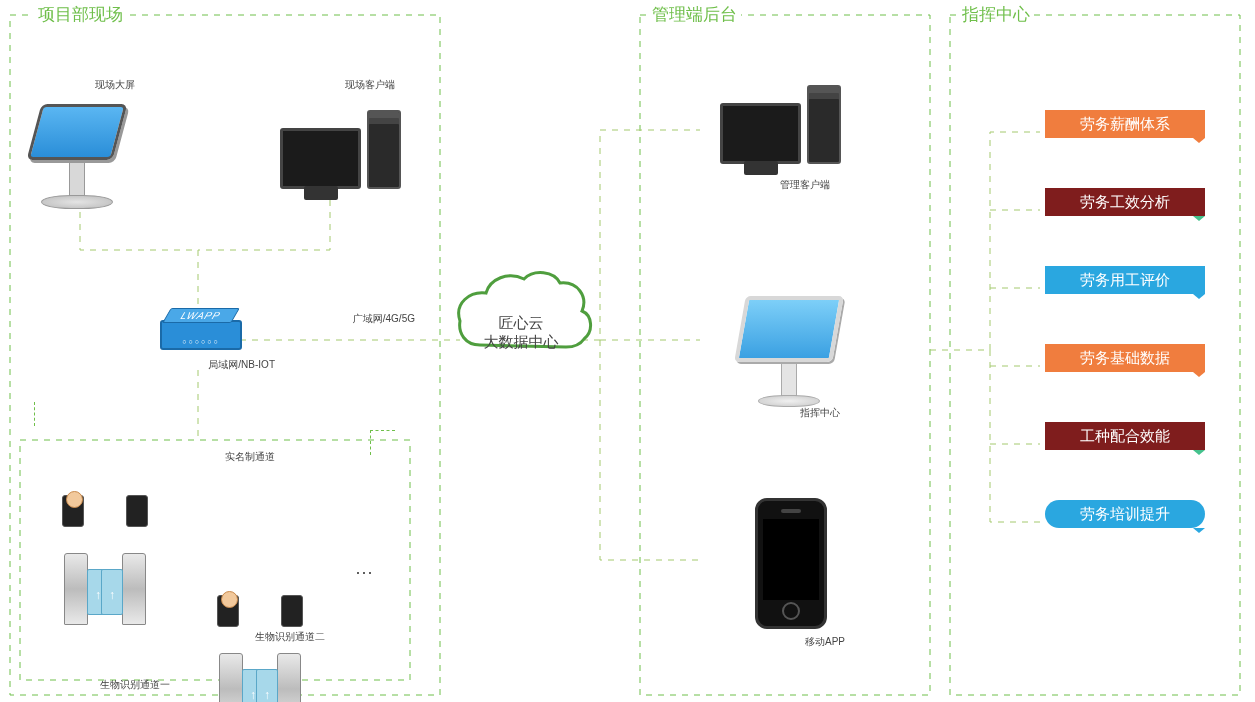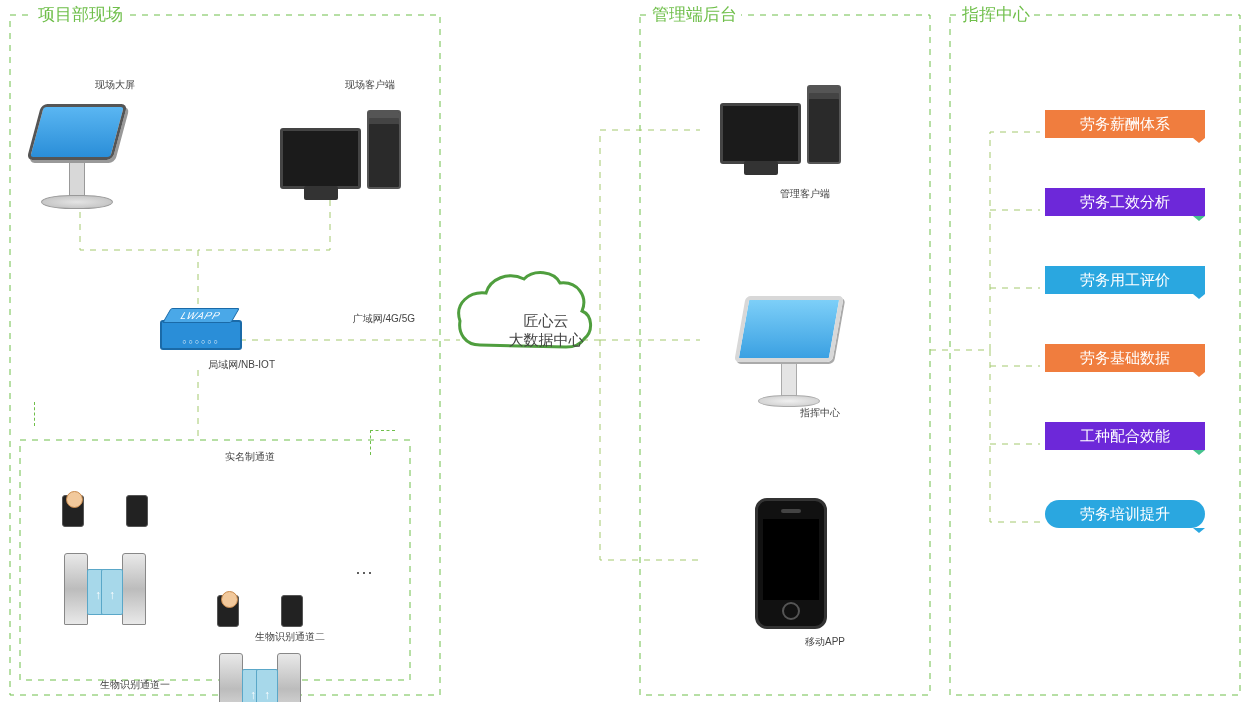--- a/index.html
+++ b/index.html
@@ -4,21 +4,21 @@
 <style>
   html,body{margin:0;padding:0;background:#fff;font-family:"Microsoft YaHei","PingFang SC",Arial,sans-serif;font-size:15px;color:#444;}
   #stage{position:relative;width:1255px;height:702px;margin:0 auto;}
   svg{position:absolute;left:0;top:0;}
   .section-title{position:absolute;color:#6fbf4a;font-size:17px;background:#fff;padding:0 4px;z-index:4;}
   .label{position:absolute;font-size:10px;color:#444;text-align:right;z-index:4;}
   .cloud-text{position:absolute;font-size:15px;color:#444;text-align:center;line-height:1.25;z-index:5;}
   
   .tag{position:absolute;width:160px;height:28px;color:#fff;font-size:15px;display:flex;align-items:center;justify-content:center;z-index:5;}
   .tag.orange{background:#f07d3e;}
-  .tag.green{background:#6d28d9;}
+  .tag.green{background:#7f1d1d;}
   .tag.blue{background:#2aa7e0;}
   .tag::after{content:"";position:absolute;right:0;bottom:-10px;width:0;height:0;border-left:12px solid transparent;border-top:10px solid rgba(0,0,0,0);}
   .tag.orange::after{border-top-color:#f07d3e;}
   .tag.green::after{border-top-color:#45c28d;}
   .tag.blue::after{border-top-color:#2aa7e0;}
   .tag::before{content:"";position:absolute;right:0;bottom:-10px;width:0;height:0;border-right:12px solid #fff;border-top:10px solid transparent;z-index:2;}
 
   
   .icon{position:absolute;z-index:3;}
   
@@ -159,30 +159,30 @@
         <span class="gate-arrow">↑</span>
       </div>
   <div class="gate-flap r">
         <span class="gate-arrow">↑</span>
       </div>
 </div>
 <div class="label" style="left:205px;top:630px;width:120px;">生物识别通道二</div>
 
 <div class="ell" style="left:355px;top:562px;">···</div>
 
-<div class="cloud-text" style="left:496px;top:314px;width:100px;font-family:Liberation Mono, monospace;">
+<div class="cloud-text" style="left:471px;top:314px;width:100px;">
   <span>匠心云</span><br>
   <span>大数据中心</span>
 </div>
 
 <div class="icon pc" style="left:720px;top:85px;">
   <div class="pc-monitor"></div>
   <div class="pc-tower"></div>
 </div>
-<div class="label" style="left:720px;top:187px;width:110px;">管理客户端</div>
+<div class="label" style="left:720px;top:178px;width:110px;">管理客户端</div>
 
 <div class="icon" style="left:740px;top:296px;">
   <div class="tablet-screen"></div>
   <div class="tablet-stand"></div>
   <div class="tablet-base"></div>
 </div>
 <div class="label" style="left:740px;top:406px;width:100px;">指挥中心</div>
 
 <div class="icon" style="left:755px;top:498px;">
   <div class="phone">

